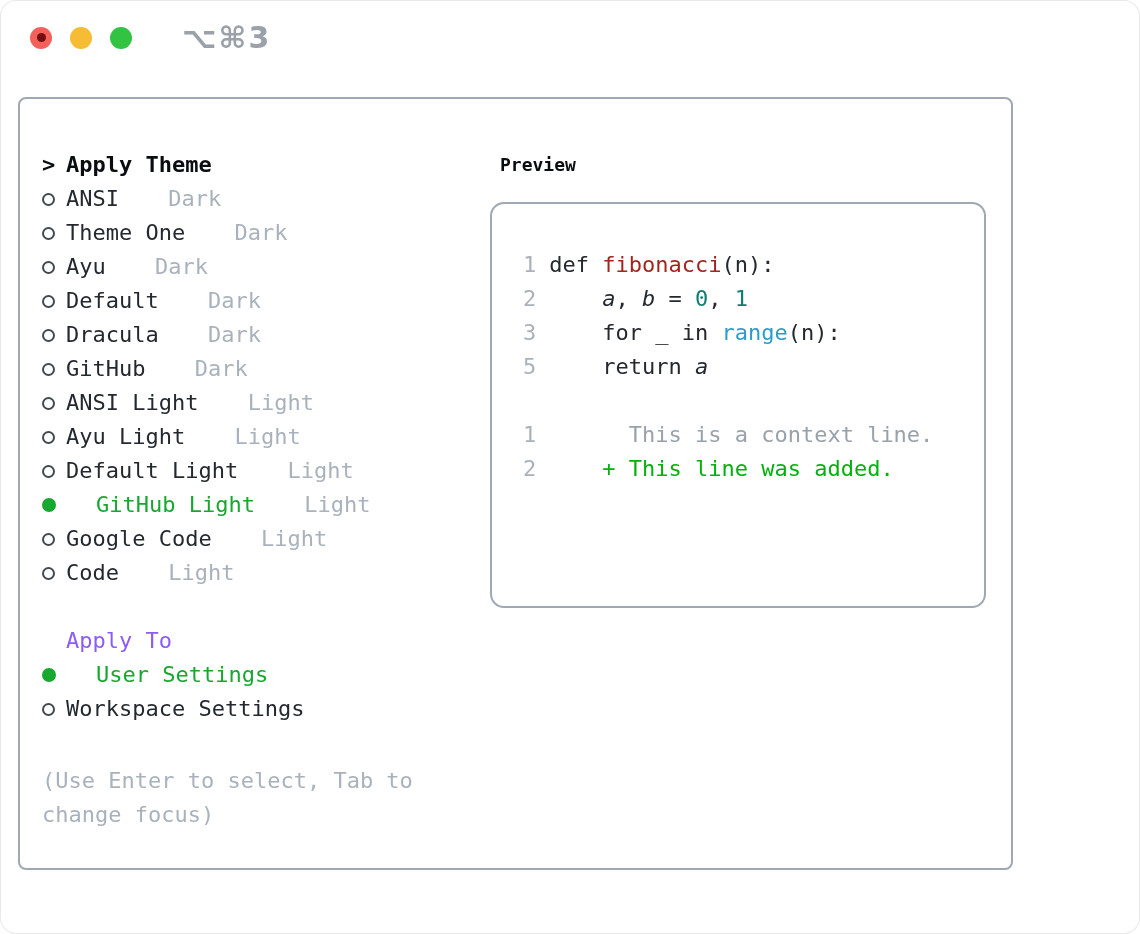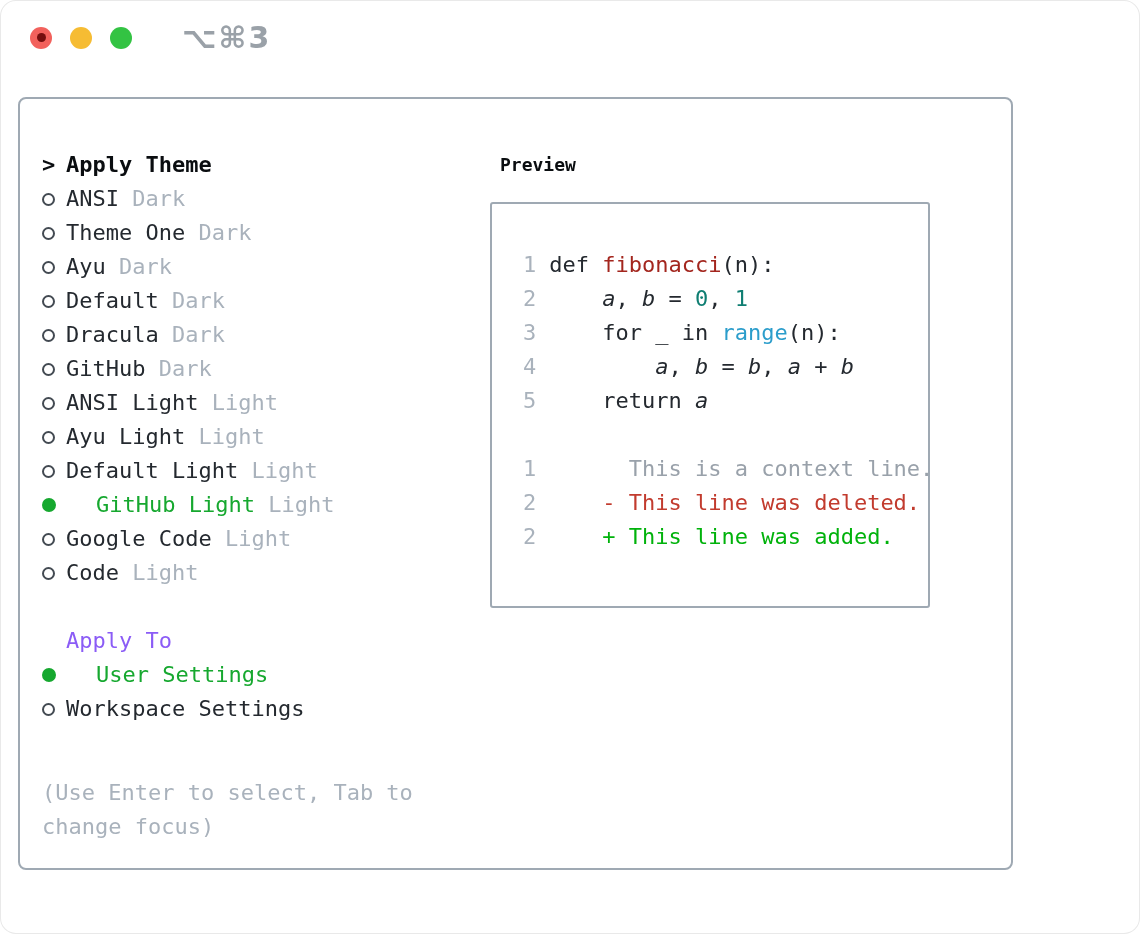--- a/index.html
+++ b/index.html
@@ -54,30 +54,30 @@
   .row{display:flex;align-items:center;height:34px;}
   .row.spacer{height:34px;}
   .marker{width:24px;flex:none;display:flex;align-items:center;}
   .prompt-char{font-weight:700;color:#0a0d10;}
   .circle{width:13px;height:13px;border-radius:50%;border:2px solid #434a52;}
   .circle.sel{width:14px;height:14px;background:var(--accent-green);border-color:var(--accent-green);}
   .hdr{font-weight:700;color:#0a0d10;white-space:pre;}
   .hdr2{color:#8b5cf6;white-space:pre;}
   .iname{color:var(--ink);white-space:pre;}
   .iname.sel{color:var(--accent-green);margin-left:30px;}
-  .ivariant{color:var(--muted-gray);white-space:pre;}
-  .hint{color:var(--muted-gray);width:420px;line-height:34px;margin-top:16px;}
+  .ivariant{color:var(--muted-gray);white-space:pre;margin-left:36px;}
+  .hint{color:var(--muted-gray);width:420px;line-height:34px;margin-top:4px;}
   
   .preview-header{
     position:absolute;left:480px;top:49px;height:34px;line-height:34px;
     font-size:18px;font-weight:700;color:#0a0d10;
   }
   .preview-box{
-    position:absolute;left:470px;top:103px;width:440px;height:406px;
-    border:2px solid var(--border-gray);border-radius:3px;background:#fff;
+    position:absolute;left:470px;top:103px;width:496px;height:406px;
+    border:2px solid var(--border-gray);border-radius:14px;background:#fff;
     padding:44px 13px 0 31px;overflow:hidden;
   }
   .pline{height:34px;line-height:34px;font-size:22px;white-space:pre;}
   .ln{color:var(--muted-gray);margin-right:13px;}
   .tk-plain,.tk-keyword{color:var(--ink);}
   .tk-function{color:var(--fn-red);}
   .tk-number{color:var(--num-teal);}
   .tk-builtin{color:var(--builtin-blue);}
   .tk-variable{color:var(--ink);font-style:italic;}
   .d-context{color:var(--context-gray);}
@@ -222,25 +222,23 @@
       <div class="hint">(Use Enter to select, Tab to change focus)</div>
     </div>
 
     <div class="preview-header">Preview</div>
 
     <div class="preview-box">
       <div id="code-lines">
           <div class="pline"><span class="ln">1</span><span class="tk-keyword">def </span><span class="tk-function">fibonacci</span><span class="tk-plain">(n):</span></div>
           <div class="pline"><span class="ln">2</span><span class="tk-plain">    </span><span class="tk-variable">a</span><span class="tk-plain">, </span><span class="tk-variable">b</span><span class="tk-plain"> = </span><span class="tk-number">0</span><span class="tk-plain">, </span><span class="tk-number">1</span></div>
           <div class="pline"><span class="ln">3</span><span class="tk-plain">    for _ in </span><span class="tk-builtin">range</span><span class="tk-plain">(n):</span></div>
-          <div class="pline"><span class="ln">4</span><span class="tk-plain">        </span><span class="tk-variable">a</span><span class="tk-plain">, </span><span class="tk-variable">b</span><span class="tk-plain"> = </span><span class="tk-variable">b</span><span class="tk-plain">, </span><span class="tk-variable">a</span><span class="tk-plain"> + </span><span class="tk-variable">b</span></div>
           <div class="pline"><span class="ln">5</span><span class="tk-plain">    return </span><span class="tk-variable">a</span></div>
         </div>
       <div class="pline"> </div>
       <div id="diff-lines">
           <div class="pline"><span class="ln">1</span><span class="d-context">      This is a context line.</span></div>
-          <div class="pline"><span class="ln">2</span><span class="d-deleted">    - This line was deleted.</span></div>
           <div class="pline"><span class="ln">2</span><span class="d-added">    + This line was added.</span></div>
         </div>
     </div>
 
   </div>
 </div>
 
 </body></html>

